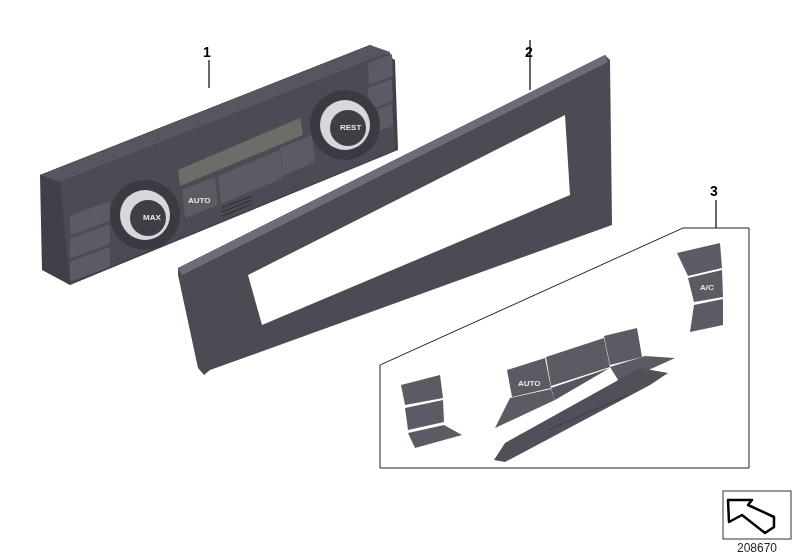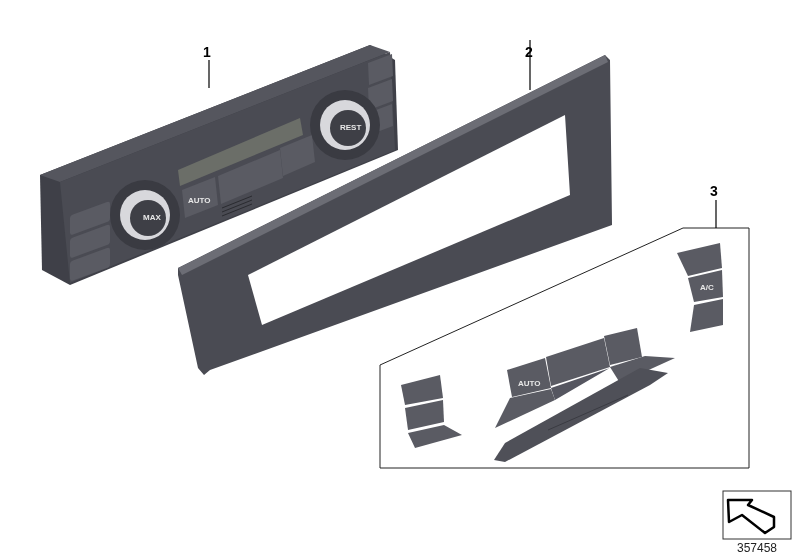--- a/index.html
+++ b/index.html
@@ -92,14 +92,14 @@
 
   <g>
     <rect x="723" y="491" width="68" height="48" fill="#fff" stroke="#333" stroke-width="1"></rect>
     <path d="M728,500 L752,500 L748,505 L774,517 L774,527 L765,533 L742,515 L729,522 Z" fill="#fff" stroke="#000" stroke-width="2.5" stroke-linejoin="round"></path>
   </g>
 </svg>
 
   <div class="callout" style="left:203px;top:44px;">1</div>
   <div class="callout" style="left:525px;top:44px;">2</div>
   <div class="callout" style="left:710px;top:183px;">3</div>
-  <div class="ref-label" style="left:737px;top:541px;">357458</div>
+  <div class="ref-label" style="left:737px;top:541px;">208670</div>
 </div>
 
 </body></html>

